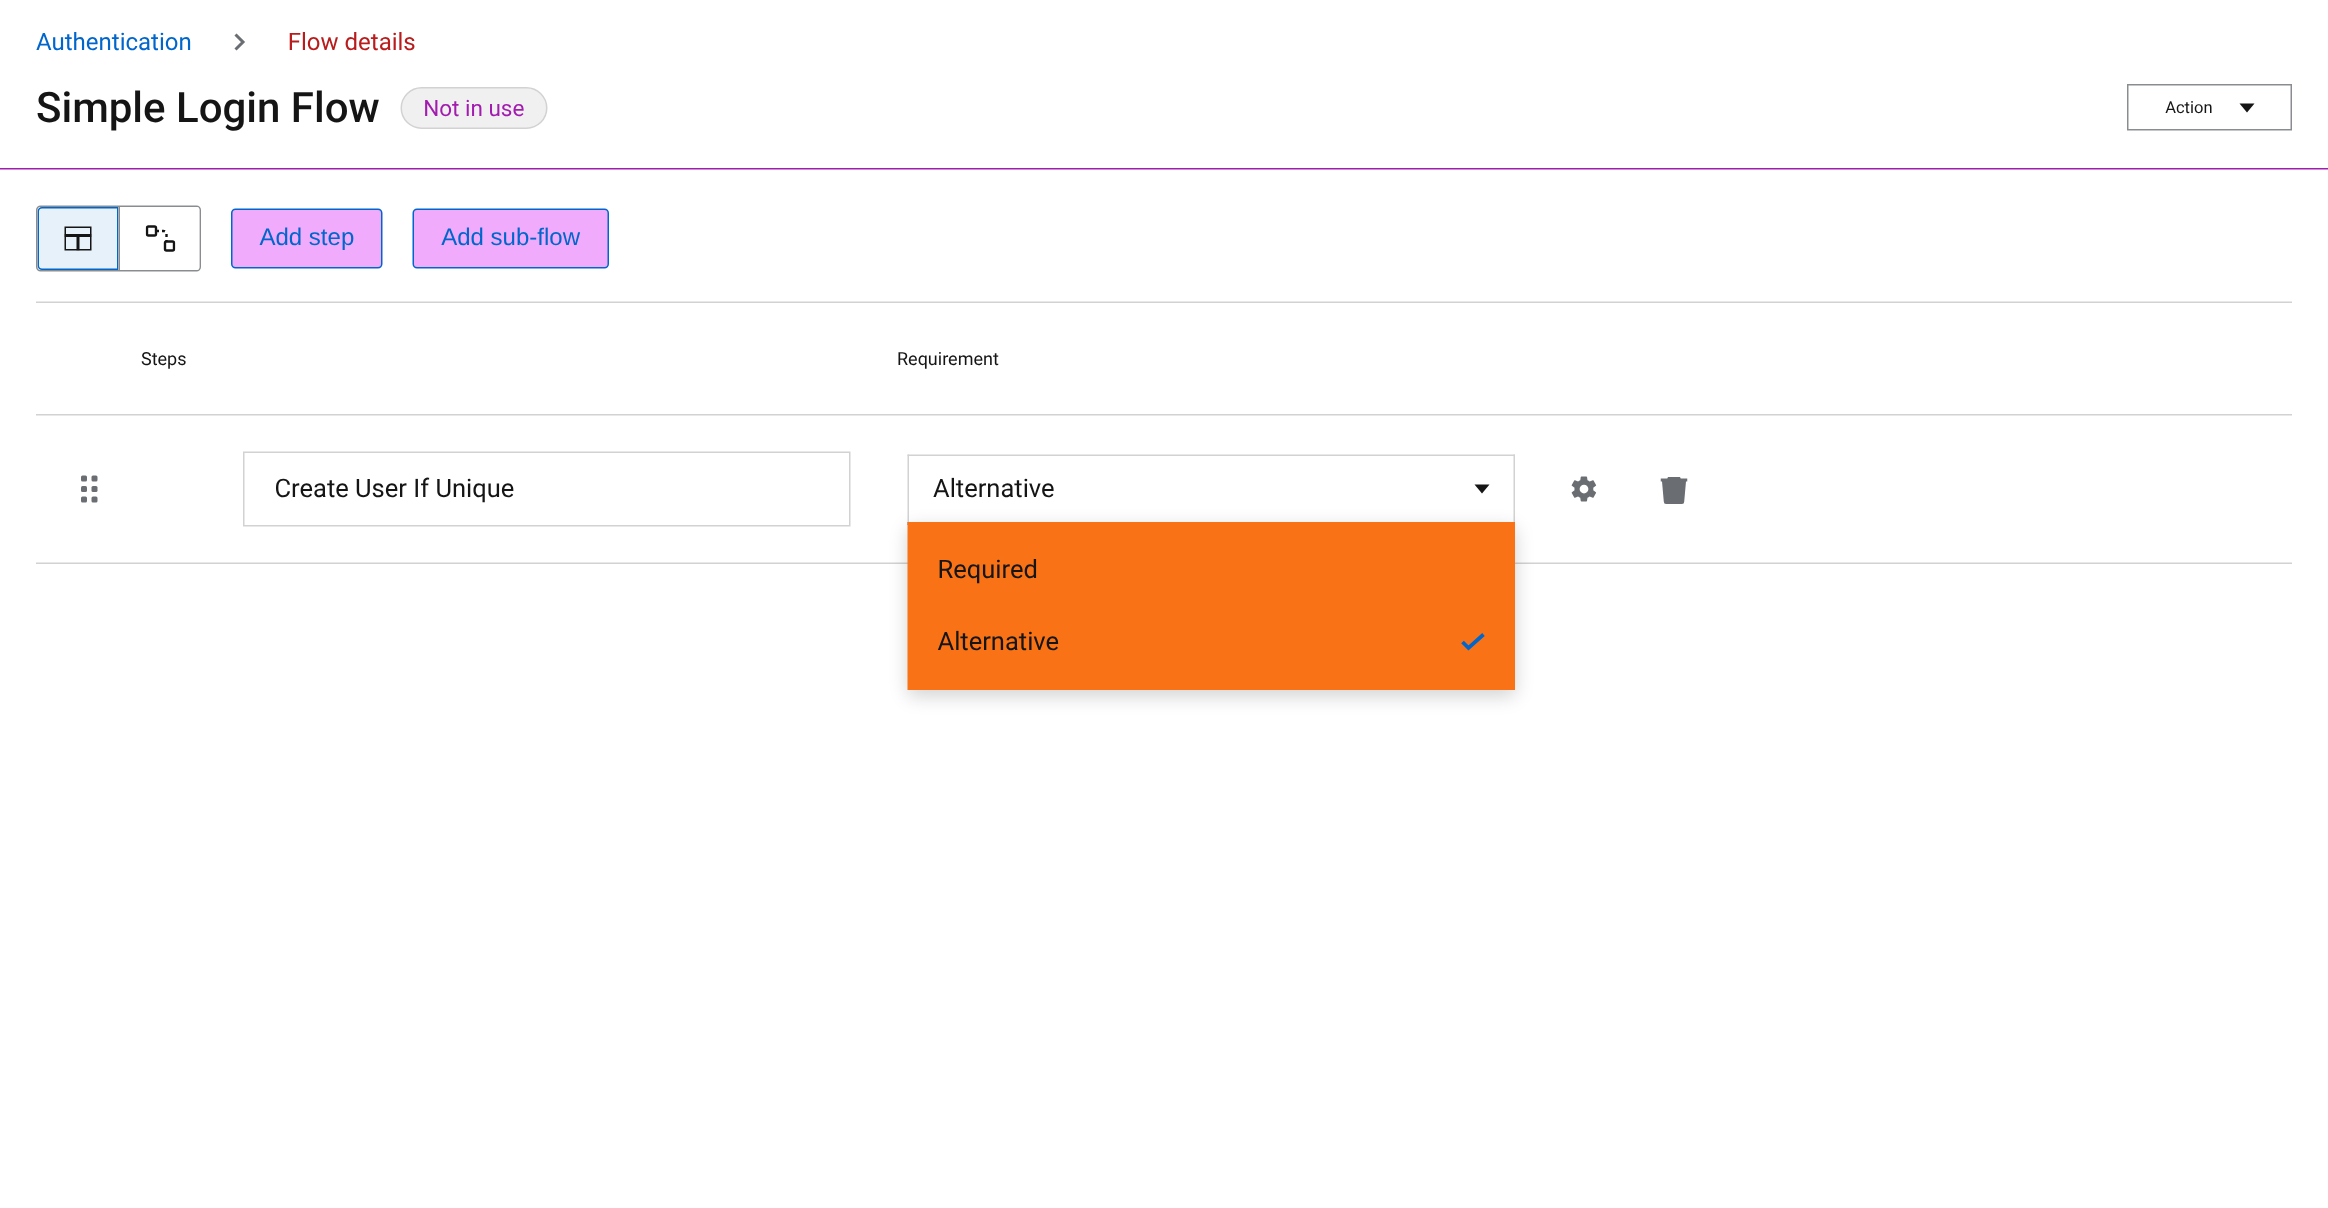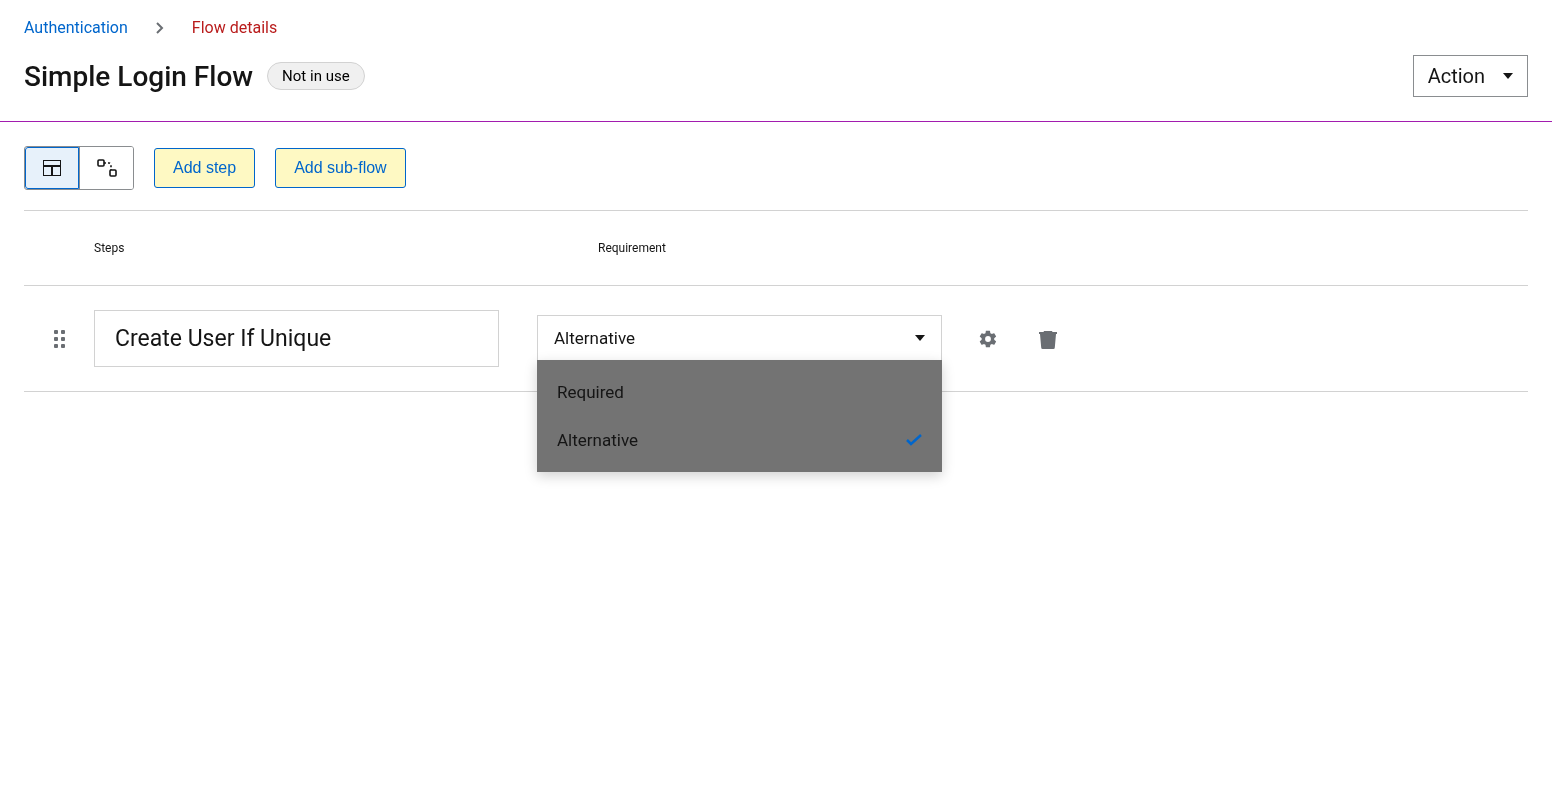--- a/index.html
+++ b/index.html
@@ -54,27 +54,27 @@
     font-size: 28px;
     font-weight: 500;
     margin: 0;
   }
   .badge {
     background: #f0f0f0;
     border: 1px solid #d2d2d2;
     border-radius: 20px;
     padding: 4px 14px;
     font-size: 15px;
-    color: #000000;
+    color: #a21caf;
   }
   .action-dd {
     border: 1px solid #8a8d90;
     background: #fff;
-    padding: 8px 14px;
-    font-size: 20px;
+    padding: 8px 24px;
+    font-size: 11px;
     display: flex;
     align-items: center;
     gap: 18px;
     cursor: pointer;
   }
   .caret-down {
     width: 0; height: 0;
     border-left: 5px solid transparent;
     border-right: 5px solid transparent;
     border-top: 6px solid #151515;
@@ -109,21 +109,21 @@
     background: #e7f1fa;
     border: 1px solid #0066cc;
     border-radius: 3px 0 0 3px;
   }
   .toggle-btn + .toggle-btn {
     border-left: 1px solid #8a8d90;
   }
   .btn-outline {
     border: 1px solid #0066cc;
     color: #0066cc;
-    background: #fef9c3;
+    background: #f0abfc;
     padding: 10px 18px;
     font-size: 16px;
     border-radius: 3px;
     cursor: pointer;
   }
 
   
   .table-head {
     display: flex;
     border-top: 1px solid #d2d2d2;
@@ -158,21 +158,22 @@
   .drag-dots span {
     width: 4px; height: 4px;
     background: #6a6e73;
     border-radius: 1px;
   }
 
   .step-box {
     width: 405px;
     border: 1px solid #d2d2d2;
     padding: 14px 20px;
-    font-size: 23px;
+    font-size: 17px;
+    margin-left: 68px;
   }
 
   .req-wrap {
     flex: 1;
     padding-left: 38px;
     display: flex;
     align-items: center;
     gap: 36px;
     position: relative;
   }
@@ -198,21 +199,21 @@
     width: 20px; height: 20px;
     display: flex; align-items: center; justify-content: center;
   }
 
   
   .dd-menu {
     position: absolute;
     top: 45px;
     left: 38px;
     width: 405px;
-    background: #737373;
+    background: #f97316;
     box-shadow: 0 4px 12px rgba(0,0,0,0.18);
     z-index: 10;
     padding: 8px 0;
   }
   .dd-item {
     padding: 14px 20px;
     display: flex;
     justify-content: space-between;
     align-items: center;
     cursor: pointer;

